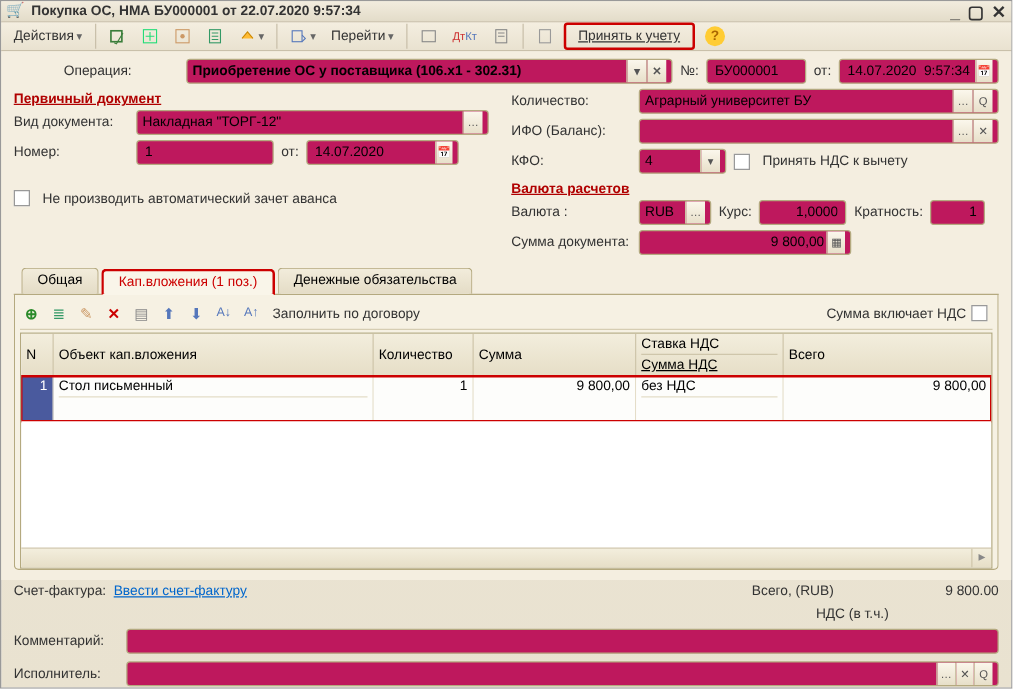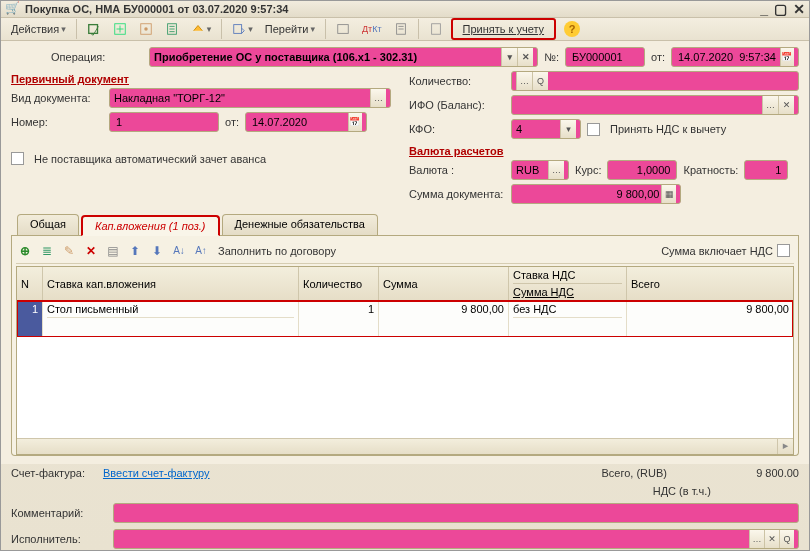--- a/index.html
+++ b/index.html
@@ -18,31 +18,31 @@
   .dd-arrow::after { content:"▾"; font-size:9px; margin-left:2px; color:#666; }
   .highlight-red { border:2px solid #c00 !important; border-radius:3px;text-decoration:underline; }
   .accept-btn { padding:2px 10px; }
   .help-icon { width:16px; height:16px; border-radius:50%; background:#fc3; color:#a60; font-weight:bold; display:flex; align-items:center; justify-content:center; font-size:11px; margin-left:4px; }
   
   .form-area { padding:6px 10px 4px 10px; background:#f4eee0; }
   .row { display:flex; align-items:center; margin-bottom:4px; gap:6px; }
   .lbl { color:#333; }
   .lbl-bold { font-weight:normal;margin-left:40px; }
   .section-header { color:#b00000; font-weight:bold; text-decoration:underline; margin-top:2px; margin-bottom:3px; display:inline-block; }
-  .input { height:20px; background:#ec4899; border:1px solid #b4a97f; border-radius:3px; padding:0 4px; display:flex; align-items:center; overflow:hidden; }
+  .input { height:20px; background:#be185d; border:1px solid #b4a97f; border-radius:3px; padding:0 4px; display:flex; align-items:center; overflow:hidden;justify-content:flex-end; }
   .input input { border:none; outline:none; width:100%; font-size:11px; font-family:inherit; background:transparent; }
   .input .btn { border-left:1px solid #ccc3a5; width:16px; height:100%; display:flex; align-items:center; justify-content:center; font-size:9px; color:#555; cursor:pointer; background:linear-gradient(#fbf7ec,#e7dfc9); }
   .cols { display:flex; gap:18px; }
   .col { flex:1; }
   .chk { width:13px; height:13px; border:1px solid #999; background:#fff; display:inline-block; vertical-align:middle; margin-right:4px; }
   
   .tabs { display:flex; gap:2px; margin-top:6px; padding-left:6px; border-bottom:1px solid #b4a97f; }
   .tab { padding:3px 12px; border:1px solid #b4a97f; border-bottom:none; border-radius:4px 4px 0 0; background:linear-gradient(#f2ecdb,#e4dcc6); cursor:pointer; }
   .tab.active { background:#f9f5e9; position:relative; top:1px; font-weight:normal; }
-  .tab.active.red { border:2px solid #c00; border-bottom:1px solid #f9f5e9;font-style:italic; }
+  .tab.active.red { border:2px solid #c00; border-bottom:1px solid #f9f5e9; }
   
   .tab-body { border:1px solid #b4a97f; border-top:none; background:#f6f1e3; margin:0 0 4px 0; border-radius:0 0 4px 4px; padding:4px 4px 0 4px; display:flex; flex-direction:column; min-height:220px; }
   .tab-toolbar { display:flex; align-items:center; gap:4px; height:24px; border-bottom:1px solid #d6cdb2; padding-bottom:2px; }
   .tb-icon { width:18px; height:18px; display:flex; align-items:center; justify-content:center; font-size:12px; cursor:pointer; border-radius:3px; }
   .green { color:#2a8a2a; font-weight:bold; }
   .red { color:#c00; font-weight:bold; }
   .link { color:#0066cc; text-decoration:underline; cursor:pointer; }
   
   .grid { border:1px solid #b4a97f; background:#fff; flex:1; display:flex; flex-direction:column; margin-top:2px; overflow:hidden; }
   .grid-header { display:flex; background:linear-gradient(#f3eedd,#e6dec7); border-bottom:1px solid #b4a97f; font-size:11px; }
@@ -50,33 +50,33 @@
   .gh .sub { border-top:1px solid #cfc6ab; margin-top:2px; padding-top:2px;text-decoration:underline; }
   .grid-row { display:flex; height:36px; }
   .grid-row.sel { outline:2px solid #c00; outline-offset:-1px; }
   .gc { border-right:1px solid #e4ddc8; border-bottom:1px solid #e4ddc8; padding:2px 4px; display:flex; flex-direction:column; justify-content:flex-start; background:#fdfdfb; }
   .gc.num { background:#4a5a9e; color:#fff; align-items:flex-end; }
   .gc .sub { border-top:1px solid #e4ddc8; margin-top:2px; padding-top:2px; min-height:12px; }
   .grid-blank { flex:1; background:#fff; }
   .grid-footer { height:16px; background:linear-gradient(#f3eedd,#e6dec7); border-top:1px solid #cfc6ab; display:flex; }
   .ra { text-align:right; }
   
-  .bottom-row { display:flex; align-items:center; margin:3px 0; gap:18px; padding:0 10px; }
+  .bottom-row { display:flex; align-items:center; margin:3px 0; gap:6px; padding:0 10px; }
   .totals { margin-left:auto; text-align:right; display:flex; gap:12px; }
   svg.icon { width:14px; height:14px; }
   .flex1 { flex:1; }
 </style>
 </head>
 <body>
 
 <div class="window">
 
   <div class="titlebar">
     <span class="title-icon">🛒</span>
-    <span class="title-text">Покупка ОС, НМА БУ000001 от 03.07.2020 9:57:34</span>
+    <span class="title-text">Покупка ОС, НМА БУ000001 от 22.07.2020 9:57:34</span>
     <div class="win-buttons">
       <span>_</span>
       <span>▢</span>
       <span>✕</span>
     </div>
   </div>
 
   <div class="toolbar">
     <div class="tb-btn dd-arrow">Действия</div>
     <div class="tb-sep"></div>
@@ -182,28 +182,29 @@
             </div>
           <span class="lbl">от:</span>
           <div class="input" style="width:122px">
             <input value="14.07.2020" style="">
             <span class="btn">📅</span>
           </div>
         </div>
         <div style="height:16px"></div>
         <div class="row">
           <span class="chk"></span>
-          <span class="lbl">Не поставщика автоматический зачет аванса</span>
+          <span class="lbl">Не производить автоматический зачет аванса</span>
         </div>
       </div>
 
       <div class="col">
         <div class="row">
           <span class="lbl" style="width:96px">Количество:</span>
           <div class="input flex1">
+            <span class="flex1">Аграрный университет БУ</span>
             <span class="btn">…</span>
             <span class="btn">Q</span>
           </div>
         </div>
         <div class="row">
           <span class="lbl" style="width:96px">ИФО (Баланс):</span>
           <div class="input flex1">
             <span class="flex1"></span>
             <span class="btn">…</span>
             <span class="btn">✕</span>
@@ -262,21 +263,21 @@
         <span class="tb-icon" style="color:#57b;font-size:10px">A↑</span>
         <span class="link" style="text-decoration:none;color:#333;margin-left:4px">Заполнить по договору</span>
         <span style="flex:1"></span>
         <span class="lbl">Сумма включает НДС</span>
         <span class="chk"></span>
       </div>
 
       <div class="grid">
         <div class="grid-header">
           <div class="gh" style="width:26px">N</div>
-          <div class="gh" style="width:256px">Ставка кап.вложения</div>
+          <div class="gh" style="width:256px">Объект кап.вложения</div>
           <div class="gh" style="width:80px">Количество</div>
           <div class="gh" style="width:130px">Сумма</div>
           <div class="gh" style="width:118px">
             <span>Ставка НДС</span>
             <span class="sub">Сумма НДС</span>
           </div>
           <div class="gh" style="flex:1;border-right:none">Всего</div>
         </div>
         <div class="grid-row sel">
           <div class="gc num" style="width:26px">

